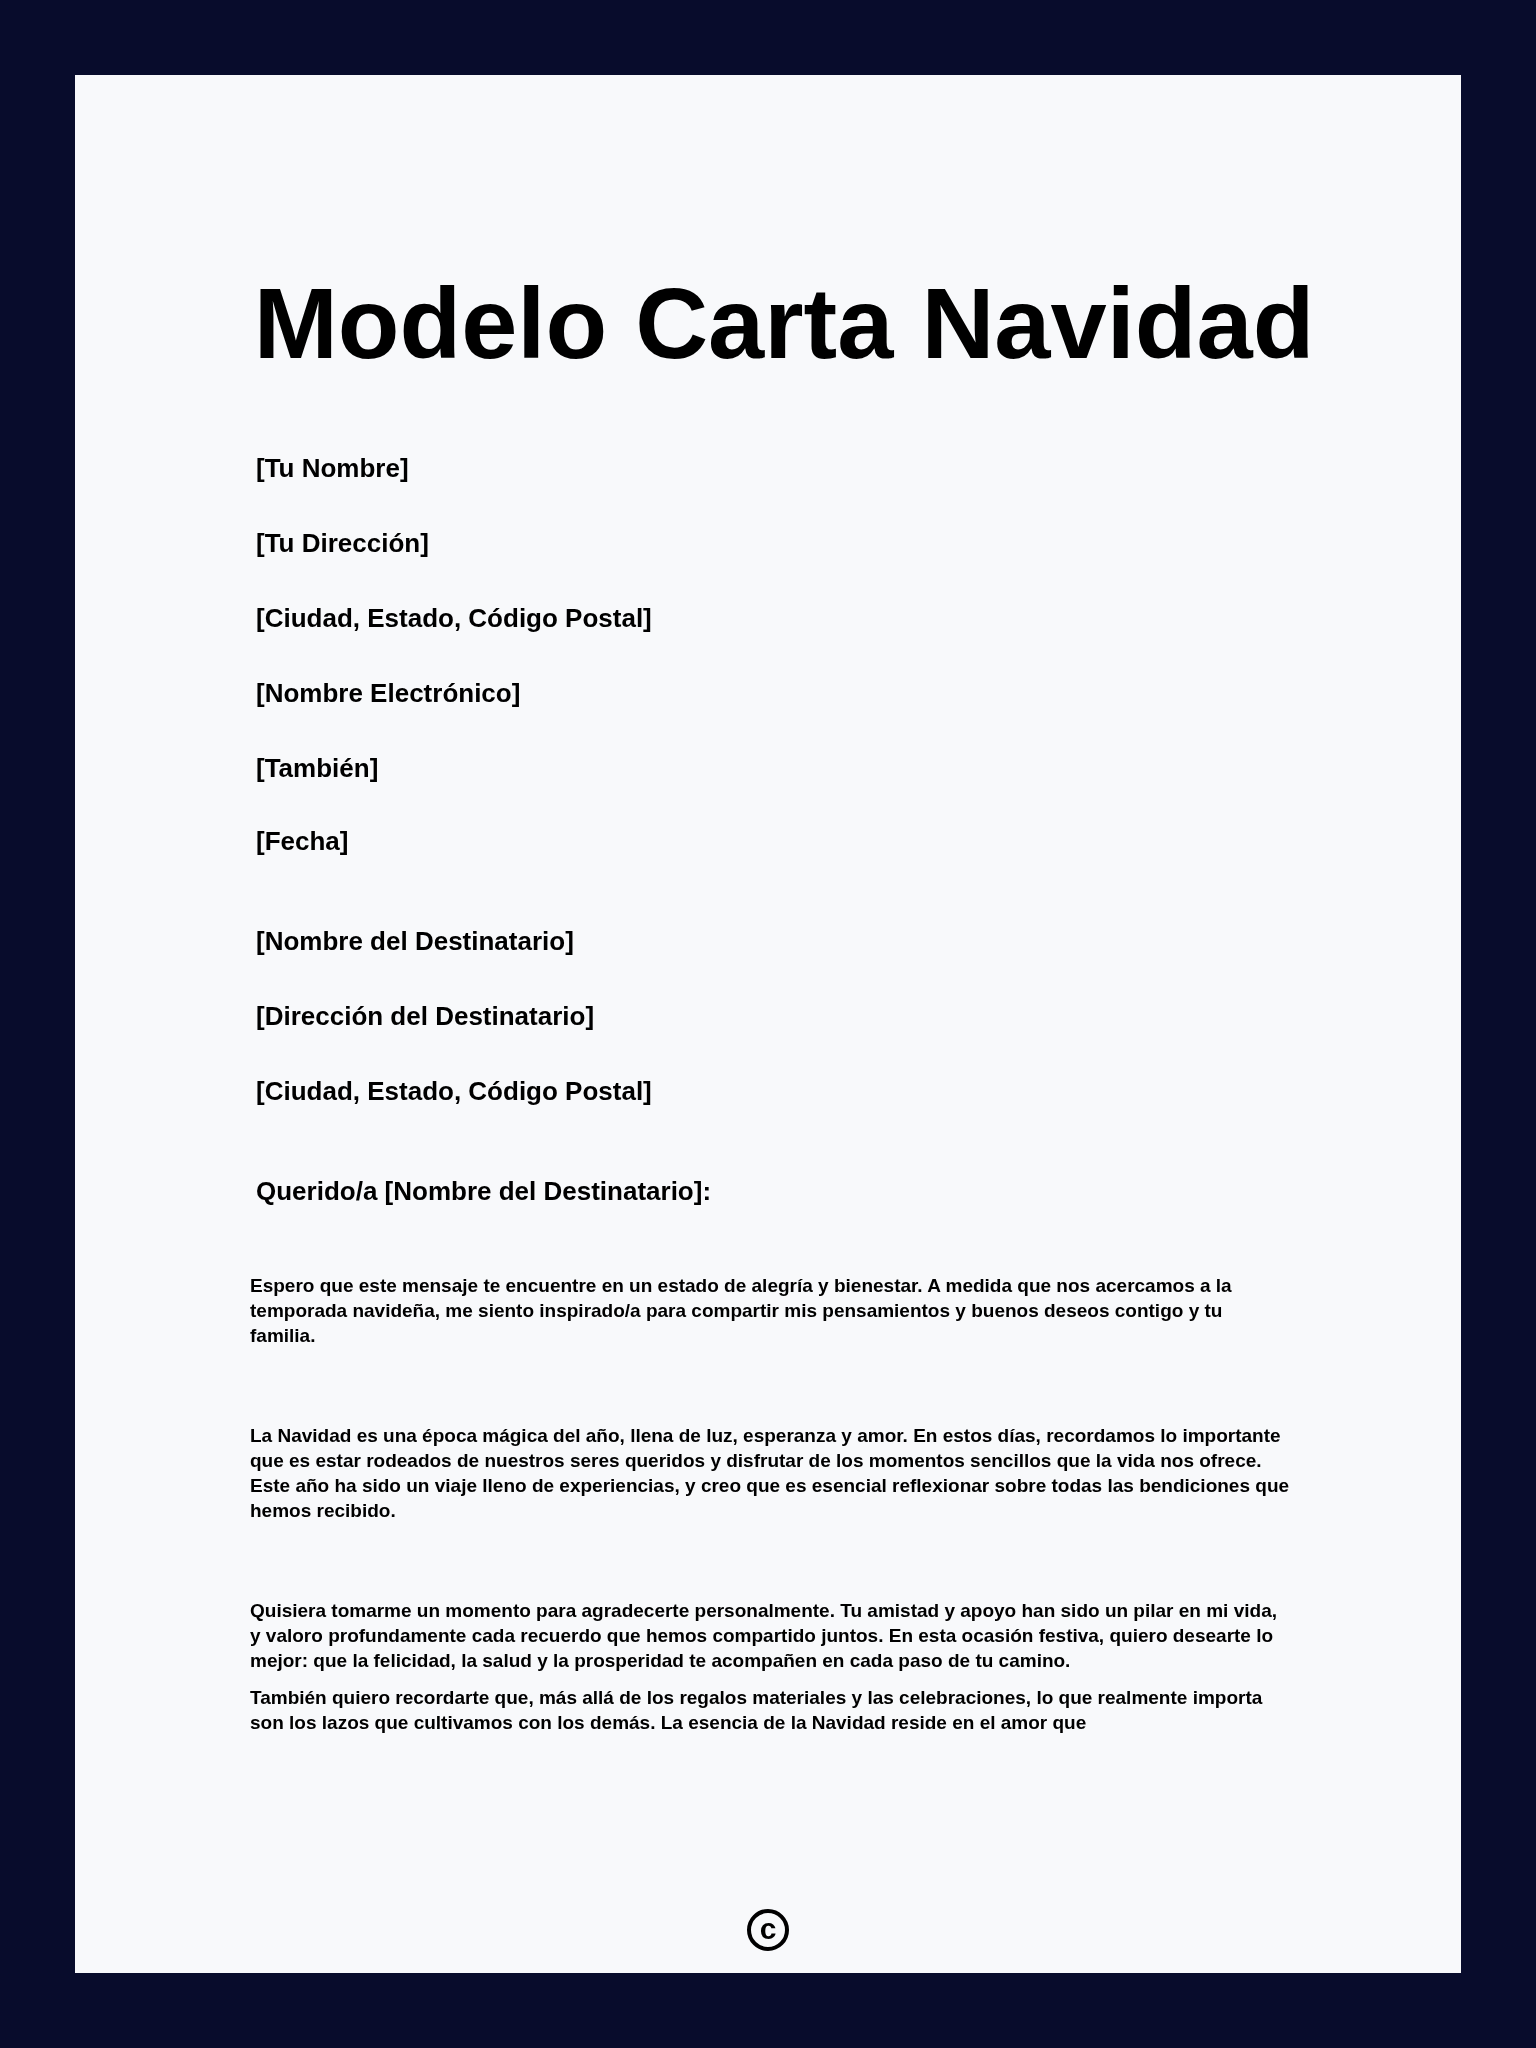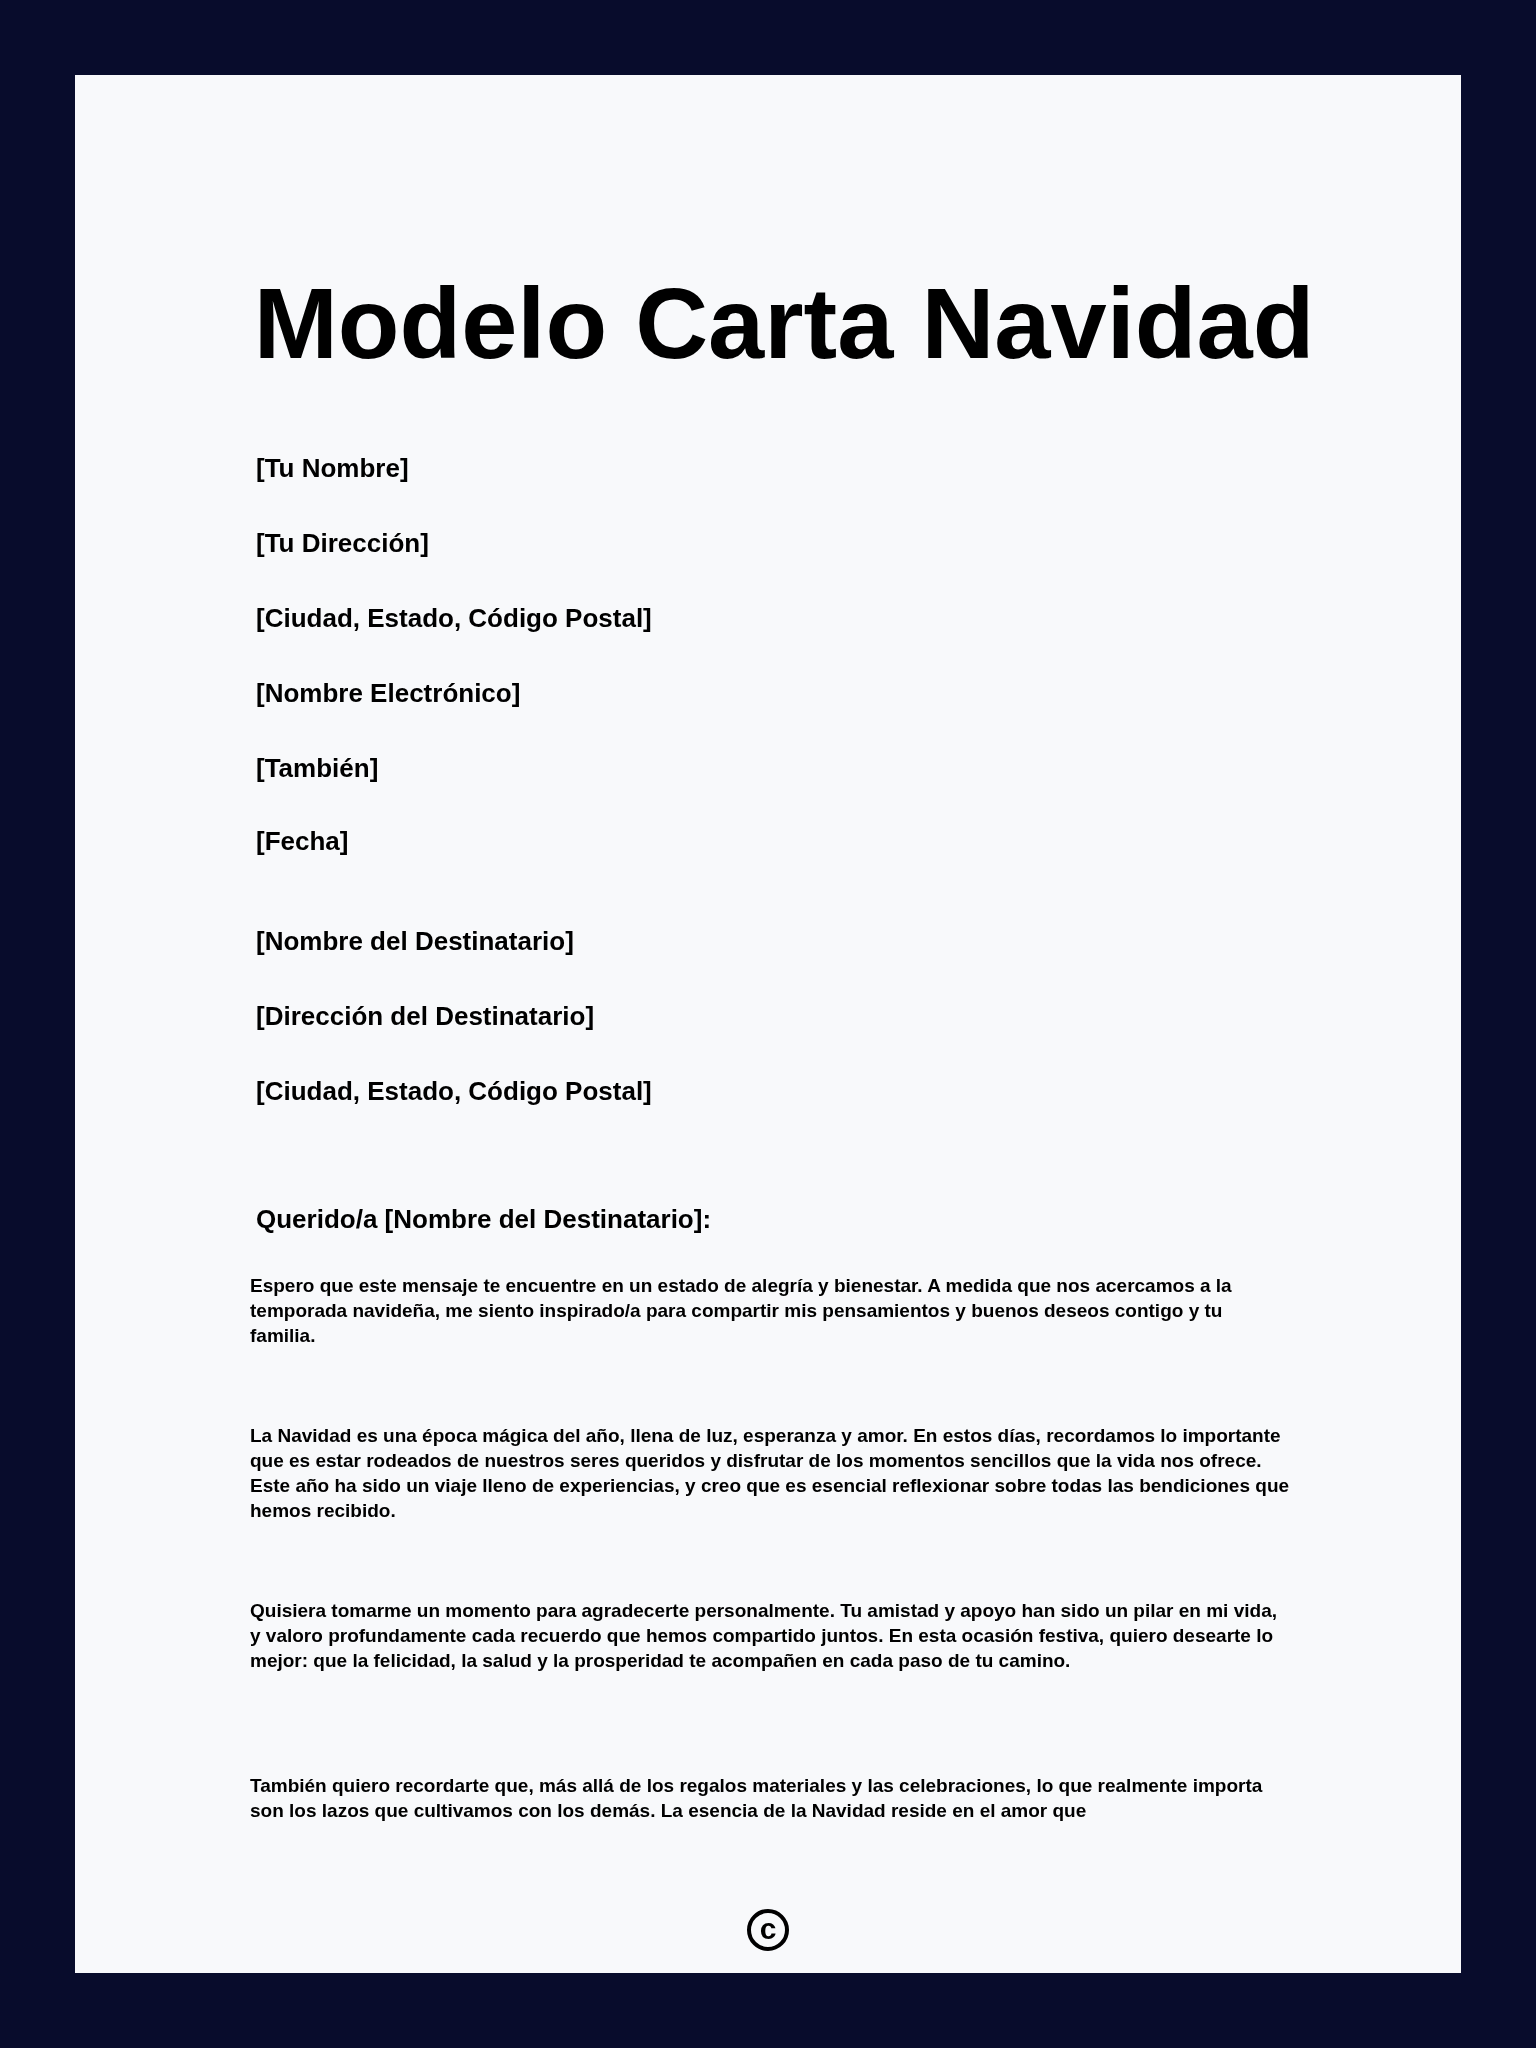--- a/index.html
+++ b/index.html
@@ -109,25 +109,25 @@
     <p class="line" style="top:450px">[Tu Dirección]</p>
     <p class="line" style="top:525px">[Ciudad, Estado, Código Postal]</p>
     <p class="line" style="top:600px">[Nombre Electrónico]</p>
     <p class="line" style="top:675px">[También]</p>
     <p class="line" style="top:748px">[Fecha]</p>
 
     <p class="line" style="top:848px">[Nombre del Destinatario]</p>
     <p class="line" style="top:923px">[Dirección del Destinatario]</p>
     <p class="line" style="top:998px">[Ciudad, Estado, Código Postal]</p>
 
-    <p class="line" style="top:1126px">Querido/a [Nombre del Destinatario]:</p>
+    <p class="line" style="top:1098px">Querido/a [Nombre del Destinatario]:</p>
 
     <p class="para" style="top:1348px">La Navidad es una época mágica del año, llena de luz, esperanza y amor. En estos días, recordamos lo importante que es estar rodeados de nuestros seres queridos y disfrutar de los momentos sencillos que la vida nos ofrece. Este año ha sido un viaje lleno de experiencias, y creo que es esencial reflexionar sobre todas las bendiciones que hemos recibido.</p>
     <p class="para" style="top:1198px">Espero que este mensaje te encuentre en un estado de alegría y bienestar. A medida que nos acercamos a la temporada navideña, me siento inspirado/a para compartir mis pensamientos y buenos deseos contigo y tu familia.</p>
     <p class="para" style="top:1523px">Quisiera tomarme un momento para agradecerte personalmente. Tu amistad y apoyo han sido un pilar en mi vida, y valoro profundamente cada recuerdo que hemos compartido juntos. En esta ocasión festiva, quiero desearte lo mejor: que la felicidad, la salud y la prosperidad te acompañen en cada paso de tu camino.</p>
-    <p class="para" style="top:1698px">También quiero recordarte que, más allá de los regalos materiales y las celebraciones, lo que realmente importa son los lazos que cultivamos con los demás. La esencia de la Navidad reside en el amor que</p>
+    <p class="para" style="top:1610px">También quiero recordarte que, más allá de los regalos materiales y las celebraciones, lo que realmente importa son los lazos que cultivamos con los demás. La esencia de la Navidad reside en el amor que</p>
   </div>
 
   <div class="copyright">
     <span class="circ"><span>c</span></span>
   </div>
 
 </div>
 
 </body></html>

